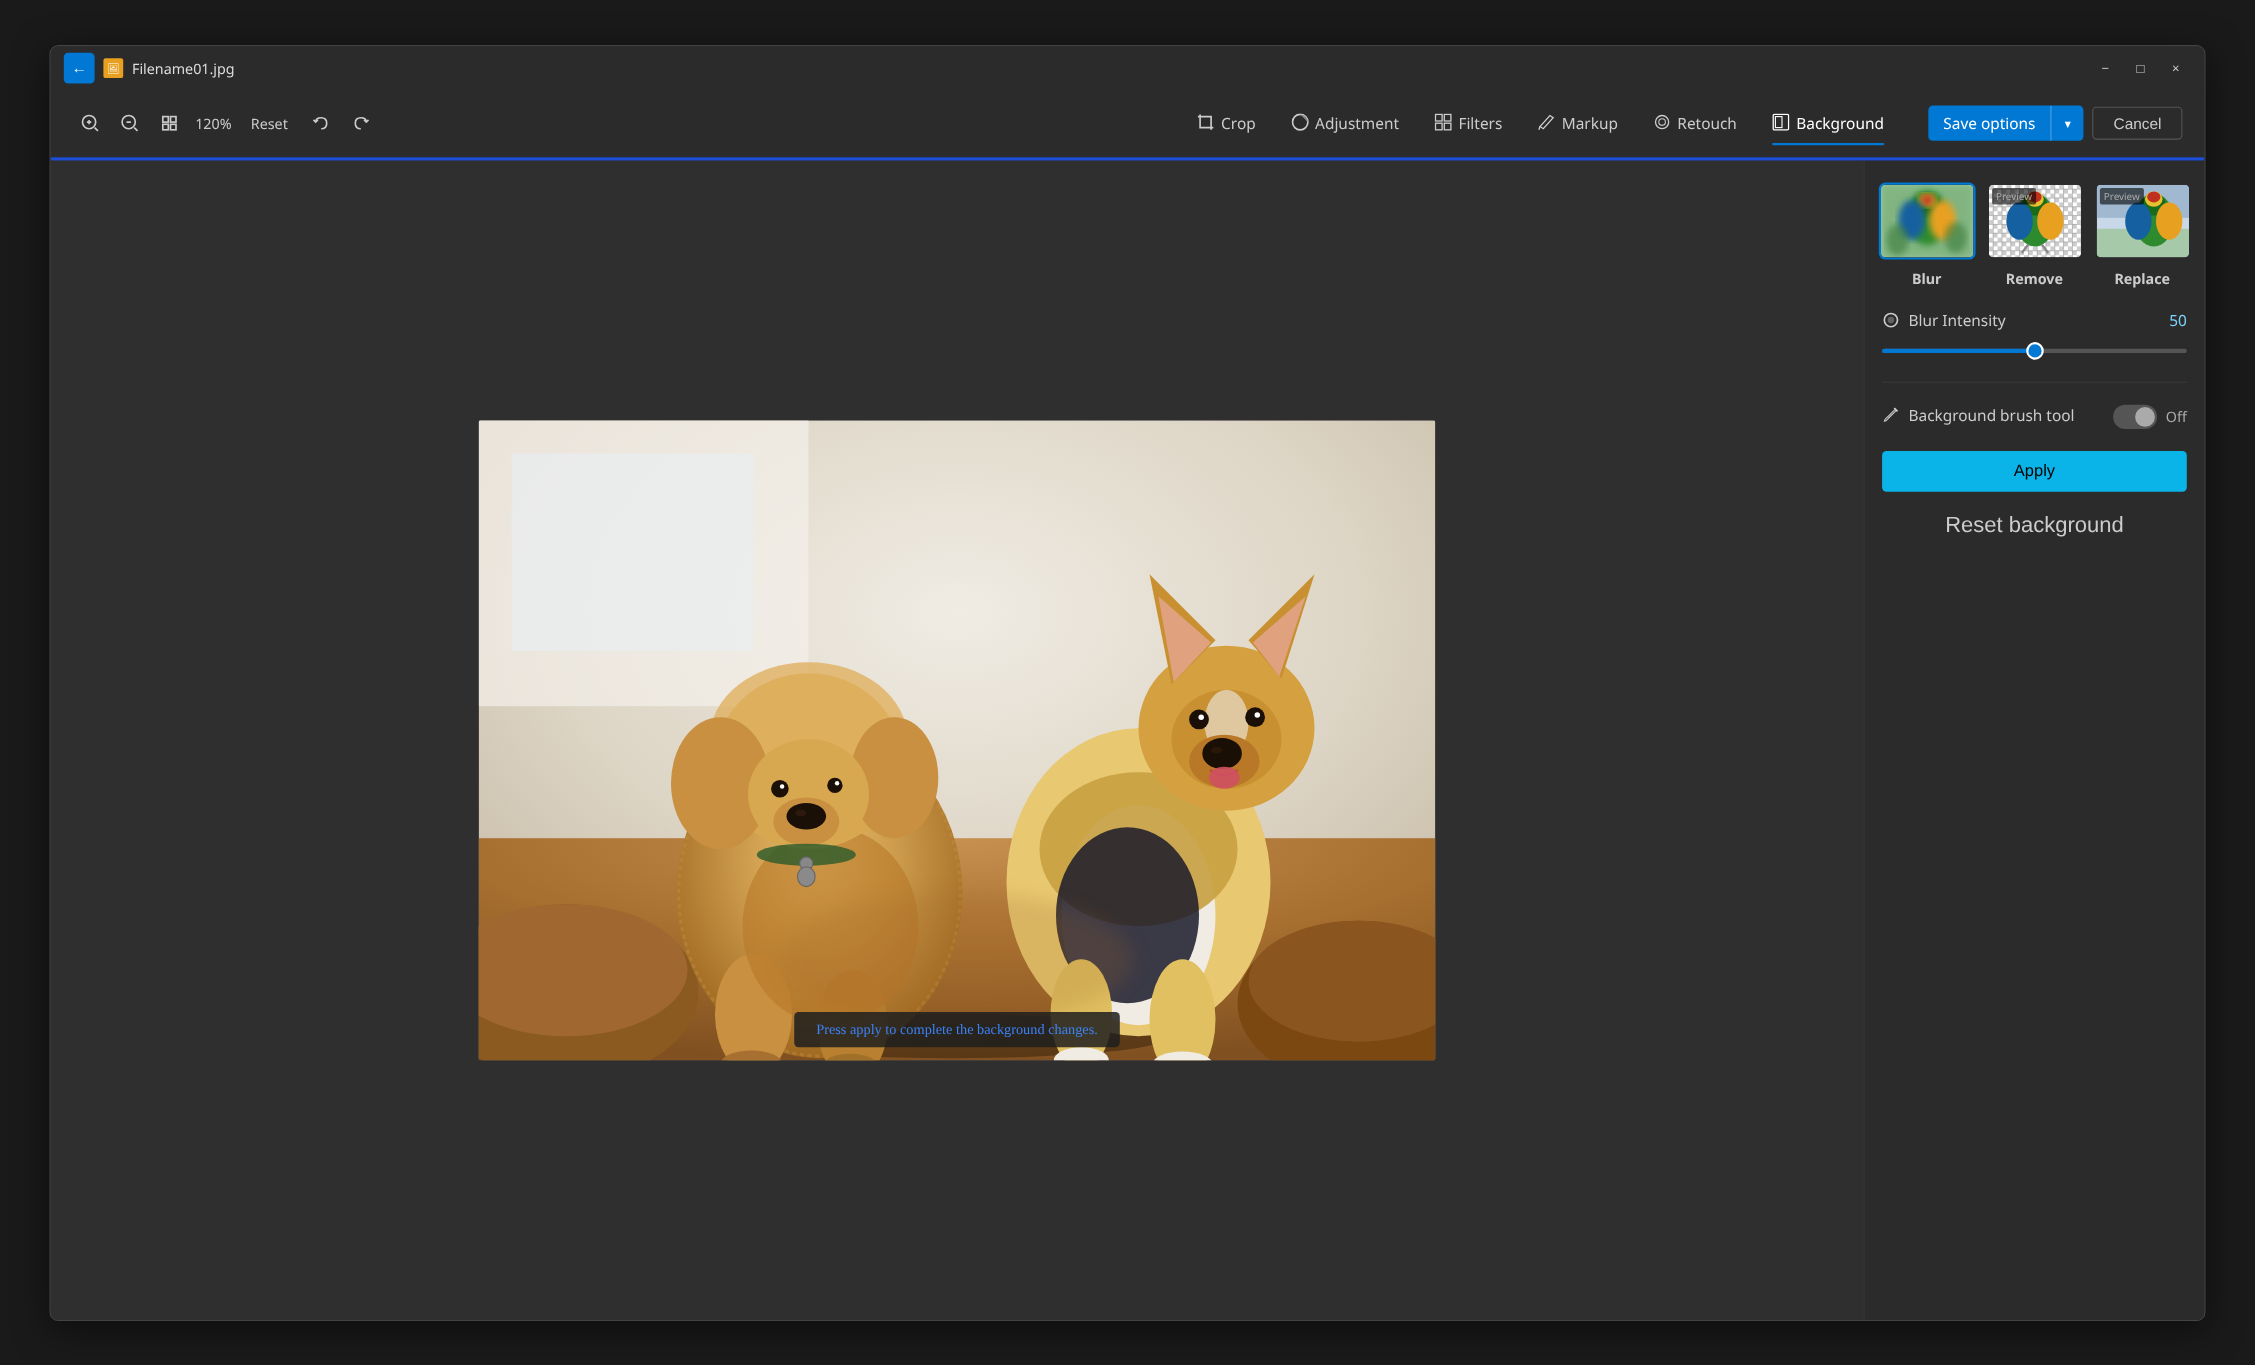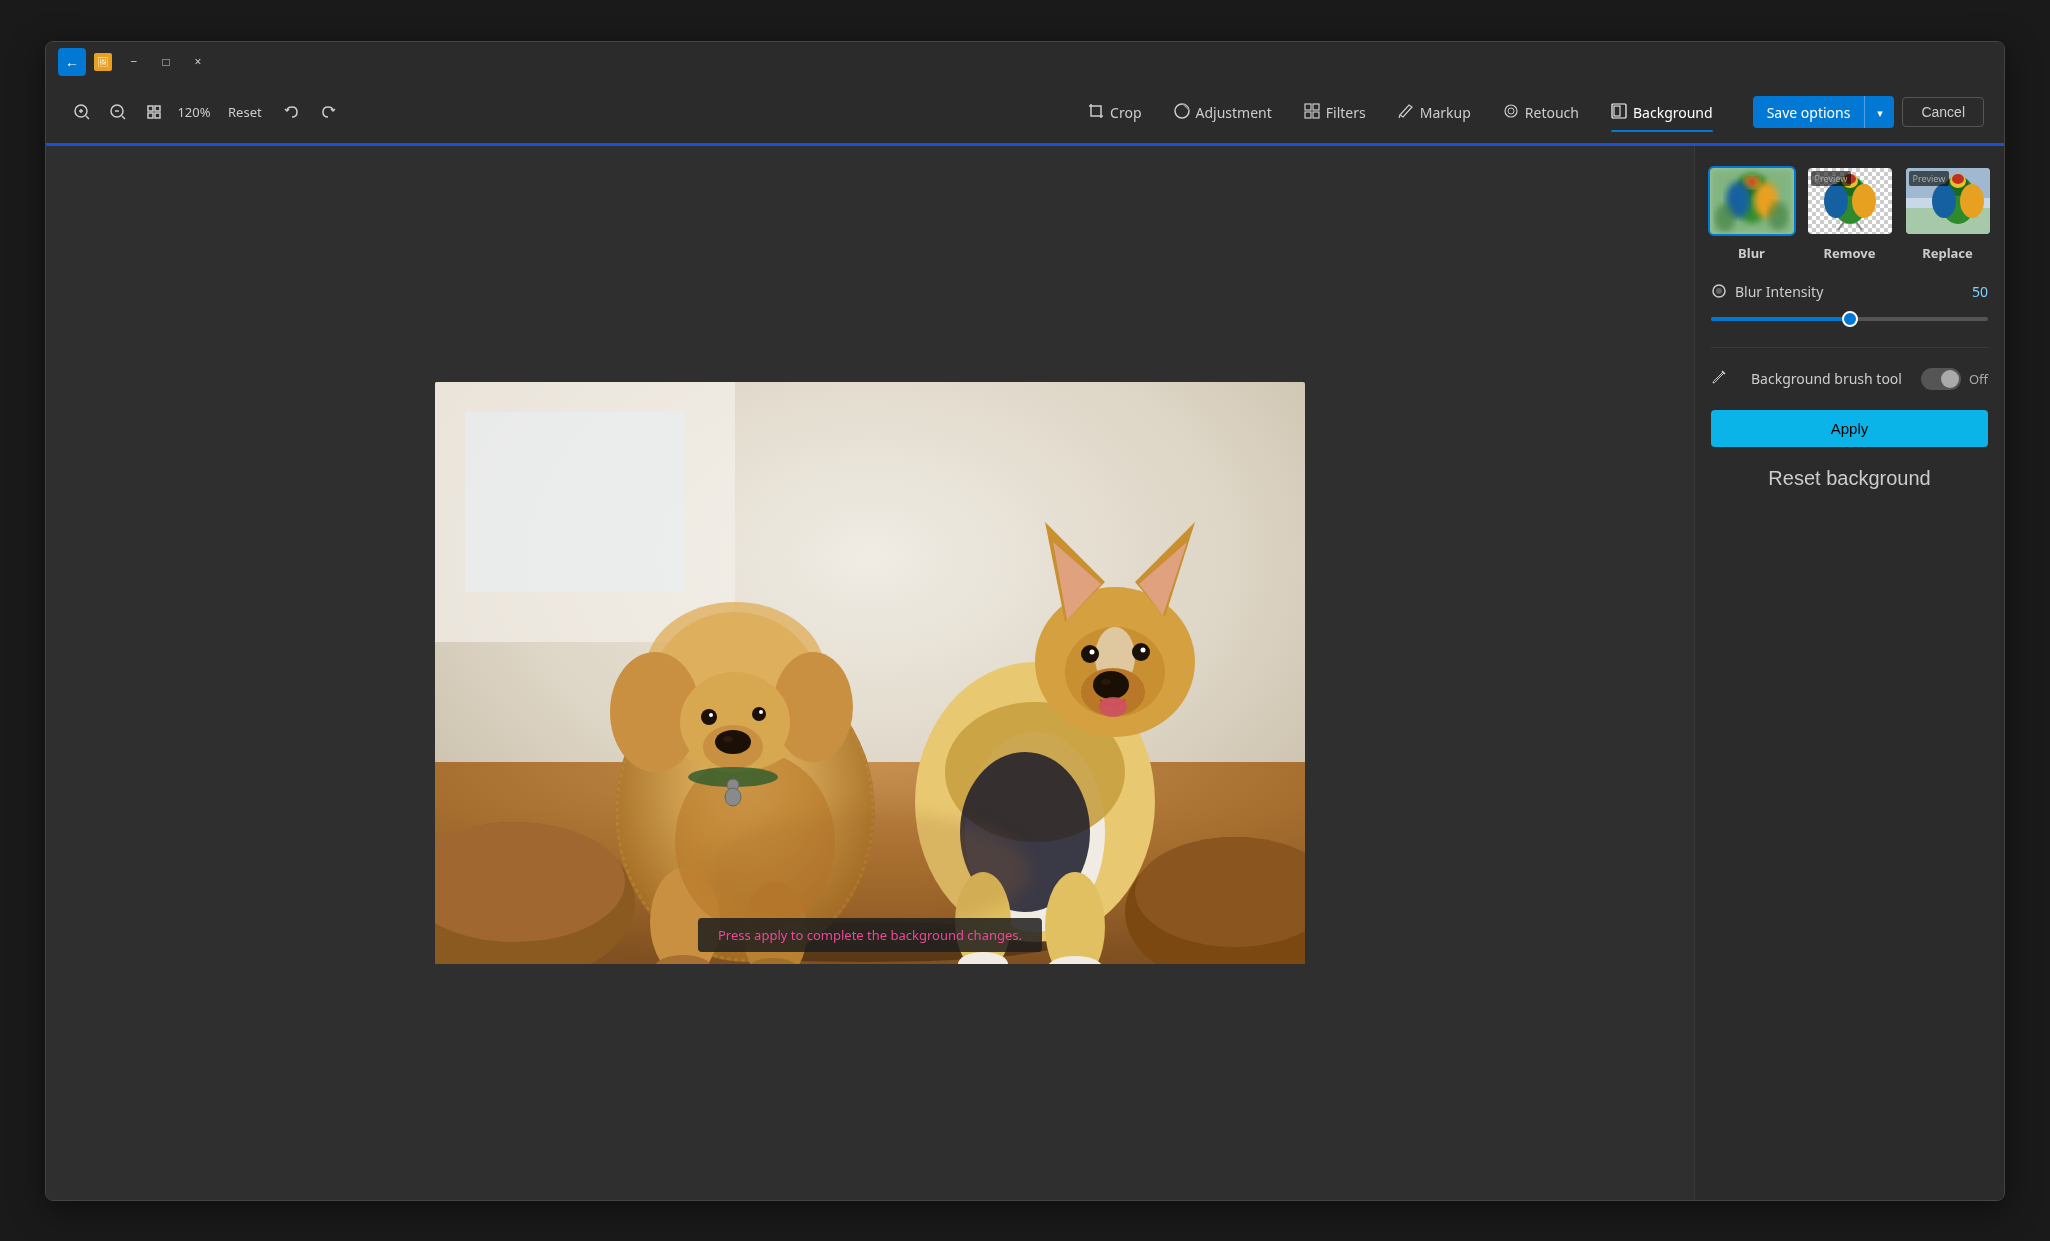--- a/index.html
+++ b/index.html
@@ -185,25 +185,26 @@
       border-radius: 2px;
       overflow: hidden;
       position: relative;
     }
     .hint-bar {
       position: absolute;
       bottom: 12px;
       left: 50%;
       transform: translateX(-50%);
       background: rgba(30,30,30,0.85);
-      color: #ec4899;
+      color: #3b82f6;
       font-size: 13px;
       padding: 8px 20px;
       border-radius: 4px;
       white-space: nowrap;
+      font-family: Liberation Serif, serif;
     }
 
     
     .right-panel {
       width: 310px;
       background: #2b2b2b;
       border-left: 1px solid #3a3a3a;
       padding: 20px 16px;
       display: flex;
       flex-direction: column;
@@ -314,21 +315,21 @@
       background: #3a3a3a;
     }
 
     
     .brush-section {
       display: flex;
       align-items: center;
       justify-content: space-between;
     }
     .brush-label-row {
-      display: flex; align-items: flex-start; gap: 24px;
+      display: flex; align-items: flex-start; gap: 8px;
     }
     .brush-label {
       color: #ccc;
       font-size: 14px;
     }
     .toggle {
       display: flex; align-items: center; gap: 8px;
     }
     .toggle-switch {
       width: 40px; height: 22px;
@@ -386,20 +387,21 @@
 
 <div class="window">
 
   <div class="titlebar">
     <div class="titlebar-back">
       <span>←</span>
     </div>
     <div class="titlebar-icon">
       <span style="color:#fff;font-size:9px;">🖼</span>
     </div>
+    <span class="titlebar-title">Filename01.jpg</span>
     <div class="titlebar-controls">
       <div class="titlebar-btn">−</div>
       <div class="titlebar-btn">□</div>
       <div class="titlebar-btn close">×</div>
     </div>
   </div>
 
   <div class="toolbar">
     <div class="toolbar-zoom-group">
       <div class="toolbar-icon-btn" title="Zoom in">

